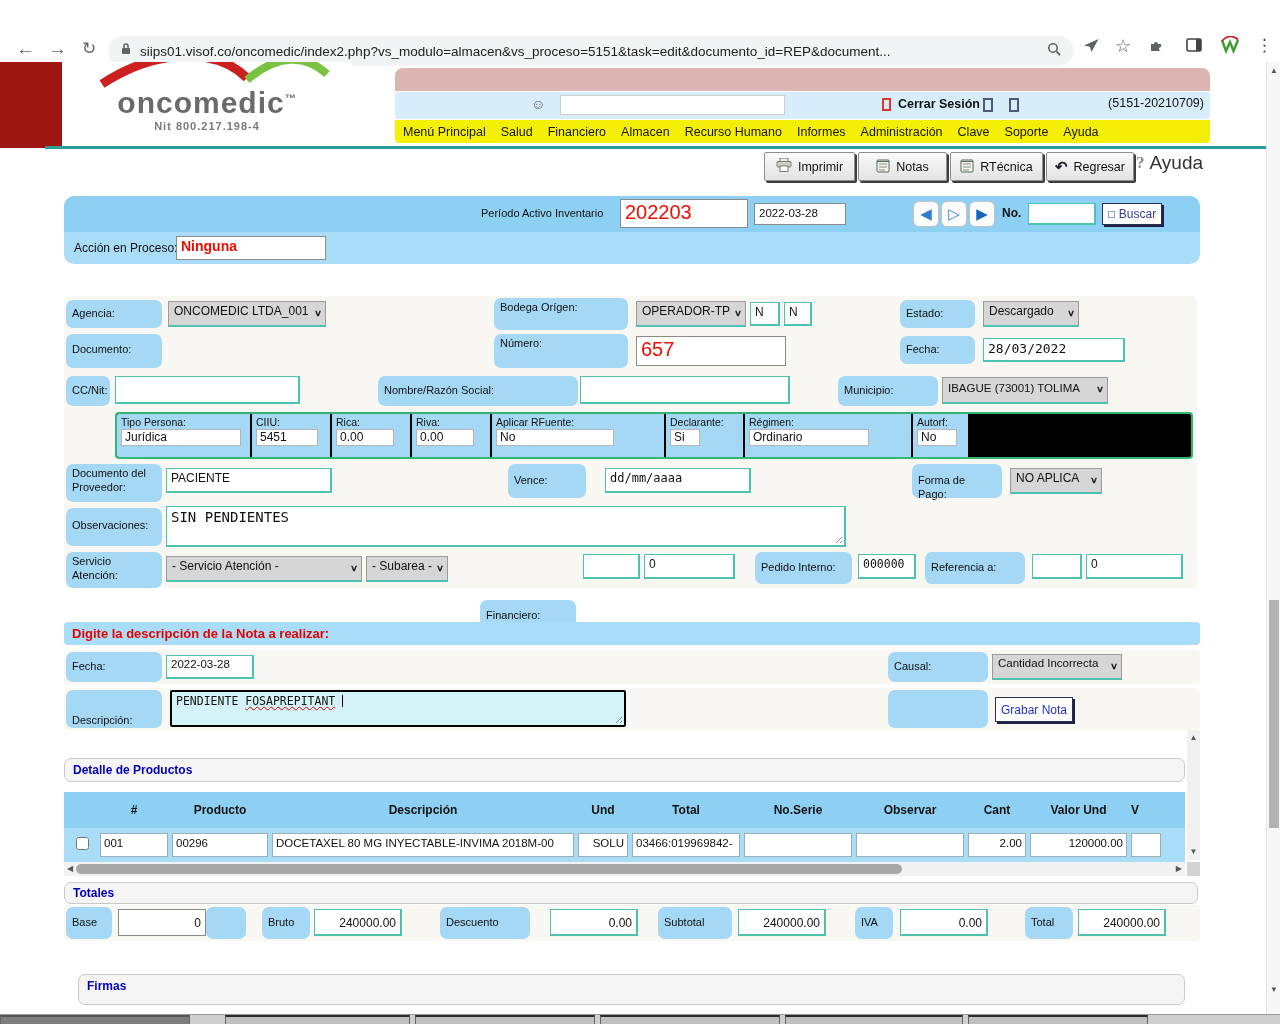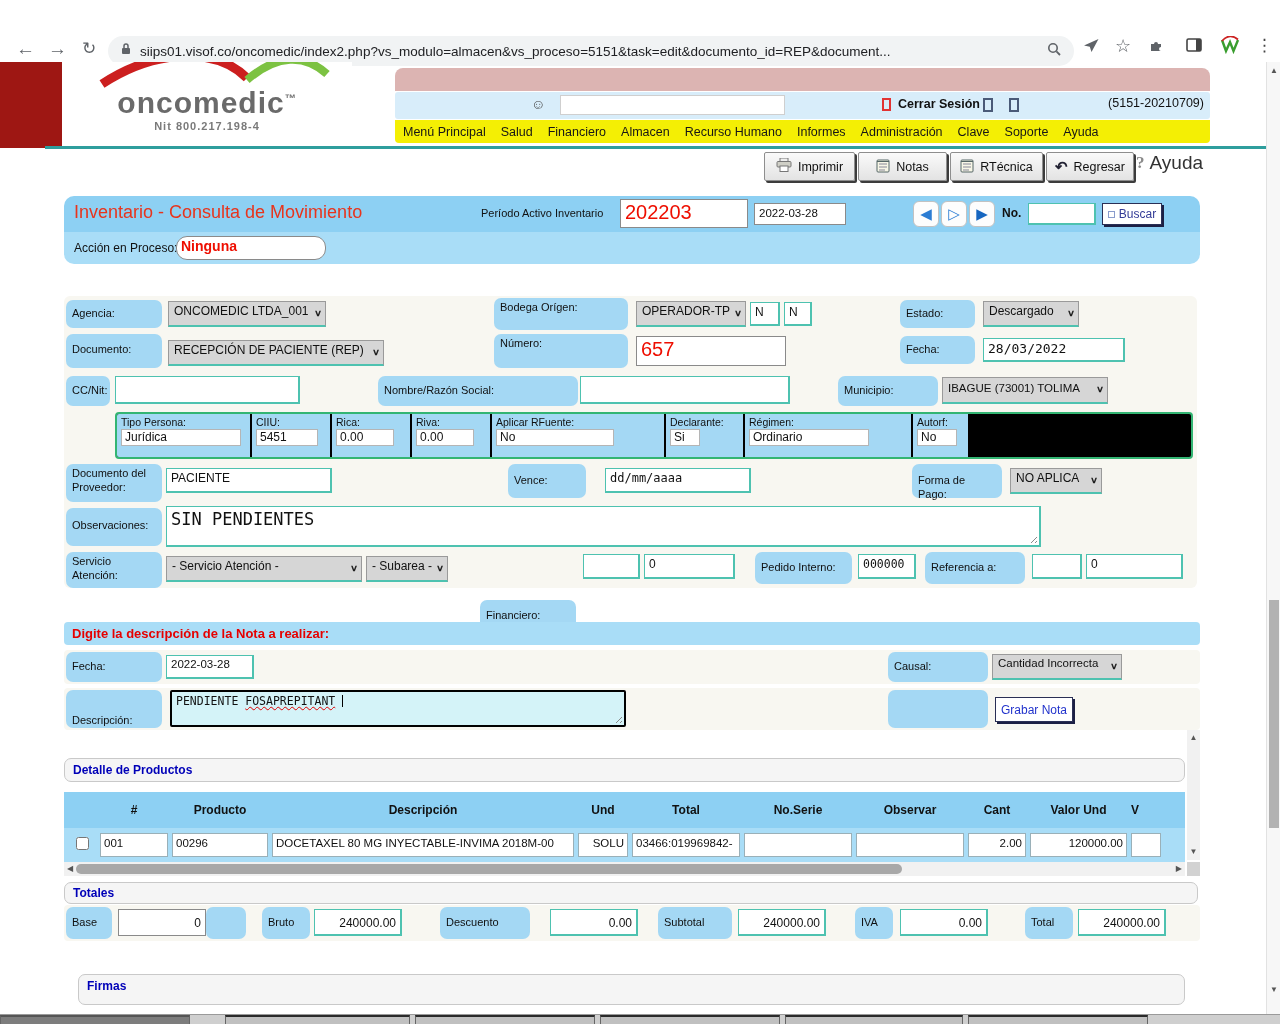--- a/index.html
+++ b/index.html
@@ -216,53 +216,51 @@
   <span style="font-size:15px; font-weight:bold; color:#223;">↶</span>
   <span>Regresar</span>
 </div>
 <div id="ayuda">
   <span id="qmark">?</span>
   <span>Ayuda</span>
 </div>
 
 <div id="titlebar">
   <div id="tband1">
-    <span id="pagetitle">Inventario - Consulta de Movimiento</span>
     <span class="abs" style="left:417px; top:11px; font-size:11px;">Período Activo Inventario</span>
     <div class="abs fldgray redbig" style="left:556px; top:3px; width:128px; height:29px;">202203</div>
     <div class="abs fldgray" style="left:690px; top:7px; width:92px; height:22px; font-size:11.5px; padding-top:3px;">2022-03-28</div>
     <div class="navbtn" style="left:849px;">◀</div>
     <div class="navbtn" style="left:877px;">▷</div>
     <div class="navbtn" style="left:905px; color:#1666c0;">▶</div>
     <span class="abs" style="left:938px; top:10px; font-size:12px; font-weight:bold;">No.</span>
     <div class="abs fld" style="left:964px; top:7px; width:68px; height:22px;"></div>
     <div class="abs whitebtn" style="left:1038px; top:7px; width:60px; height:22px; color:#333b96;">
       <span style="width:7px; height:7px; border:1px solid #8a9ccc;"></span>
       <span>Buscar</span>
     </div>
   </div>
   <div id="tband2">
     <span class="abs" style="left:10px; top:9px; font-size:12px;">Acción en Proceso:</span>
-    <div class="abs fldgray" style="left:112px; top:4px; width:150px; height:24px; color:#ee0e00; font-weight:bold; font-size:14px;border-radius:11px;">Ninguna</div>
+    <div class="abs fldgray" style="left:112px; top:4px; width:150px; height:24px; color:#ee0e00; font-weight:bold; font-size:14px;">Ninguna</div>
   </div>
 </div>
 
 <div id="formpanel">
 
   <div class="chip" style="left:2px; top:4px; width:96px; height:28px; padding-top:7px;">Agencia:</div>
   <div class="sel" style="left:104px; top:5px; width:158px; height:26px;"><span>ONCOMEDIC LTDA_001</span></div>
   <div class="chip" style="left:430px; top:2px; width:134px; height:32px;">Bodega Orígen:</div>
   <div class="sel" style="left:572px; top:5px; width:110px; height:26px;"><span>OPERADOR-TP</span></div>
   <div class="fld abs" style="left:686px; top:6px; width:30px; height:24px;">N</div>
   <div class="fld abs" style="left:720px; top:6px; width:28px; height:24px;">N</div>
   <div class="chip" style="left:836px; top:4px; width:75px; height:28px; padding-top:7px;">Estado:</div>
   <div class="sel" style="left:919px; top:5px; width:96px; height:26px;"><span>Descargado</span></div>
 
   <div class="chip" style="left:2px; top:38px; width:96px; height:34px; padding-top:9px;">Documento:</div>
-  <div class="sel" style="left:104px; top:44px; width:216px; height:26px;"><span>RECEPCIÓN DE PACIENTE (REP)</span></div>
   <div class="chip" style="left:430px; top:38px; width:134px; height:34px;">Número:</div>
   <div class="fldgray abs redbig" style="left:572px; top:40px; width:150px; height:30px;">657</div>
   <div class="chip" style="left:836px; top:40px; width:75px; height:28px; padding-top:7px;">Fecha:</div>
   <div class="fld abs mono" style="left:919px; top:42px; width:142px; height:24px; font-size:13px;">28/03/2022</div>
 
   <div class="chip" style="left:2px; top:80px; width:44px; height:30px; padding-top:8px;">CC/Nit:</div>
   <div class="fld abs" style="left:51px; top:80px; width:185px; height:28px;"></div>
   <div class="chip" style="left:314px; top:80px; width:200px; height:30px; padding-top:8px;">Nombre/Razón Social:</div>
   <div class="fld abs" style="left:516px; top:80px; width:210px; height:28px;"></div>
   <div class="chip" style="left:774px; top:80px; width:100px; height:30px; padding-top:8px;">Municipio:</div>
@@ -304,21 +302,21 @@
   </div>
 
   <div class="chip" style="left:2px; top:168px; width:96px; height:38px;">Documento del Proveedor:</div>
   <div class="fld abs" style="left:102px; top:172px; width:166px; height:25px;">PACIENTE</div>
   <div class="chip" style="left:444px; top:168px; width:78px; height:34px; padding-top:10px;">Vence:</div>
   <div class="fld abs mono" style="left:541px; top:172px; width:146px; height:25px; font-size:12px;">dd/mm/aaaa</div>
   <div class="chip" style="left:848px; top:168px; width:90px; height:34px; padding-top:10px;">Forma de Pago:</div>
   <div class="sel" style="left:946px; top:172px; width:92px; height:26px;"><span>NO APLICA</span></div>
 
   <div class="chip" style="left:2px; top:212px; width:96px; height:38px; padding-top:11px;">Observaciones:</div>
-  <div class="fld abs mono resizable" style="left:102px; top:210px; width:875px; height:41px; font-size:17px;">SIN PENDIENTES</div>
+  <div class="fld abs mono resizable" style="left:102px; top:210px; width:680px; height:41px; font-size:14px;">SIN PENDIENTES</div>
 
   <div class="chip" style="left:2px; top:256px; width:96px; height:36px;">Servicio Atención:</div>
   <div class="sel" style="left:102px; top:260px; width:196px; height:26px;"><span>- Servicio Atención -</span></div>
   <div class="sel" style="left:302px; top:260px; width:82px; height:26px;"><span>- Subarea -</span></div>
   <div class="chip" style="left:416px; top:256px; width:96px; height:32px; padding-top:9px;margin-top:48px;">Financiero:</div>
   <div class="fld abs" style="left:519px; top:258px; width:57px; height:25px;"></div>
   <div class="fld abs" style="left:580px; top:258px; width:91px; height:25px;">0</div>
   <div class="chip" style="left:691px; top:256px; width:97px; height:32px; padding-top:9px;">Pedido Interno:</div>
   <div class="fld abs mono" style="left:794px; top:258px; width:58px; height:25px; font-size:11.5px;">000000</div>
   <div class="chip" style="left:861px; top:256px; width:100px; height:32px; padding-top:9px;">Referencia a:</div>

